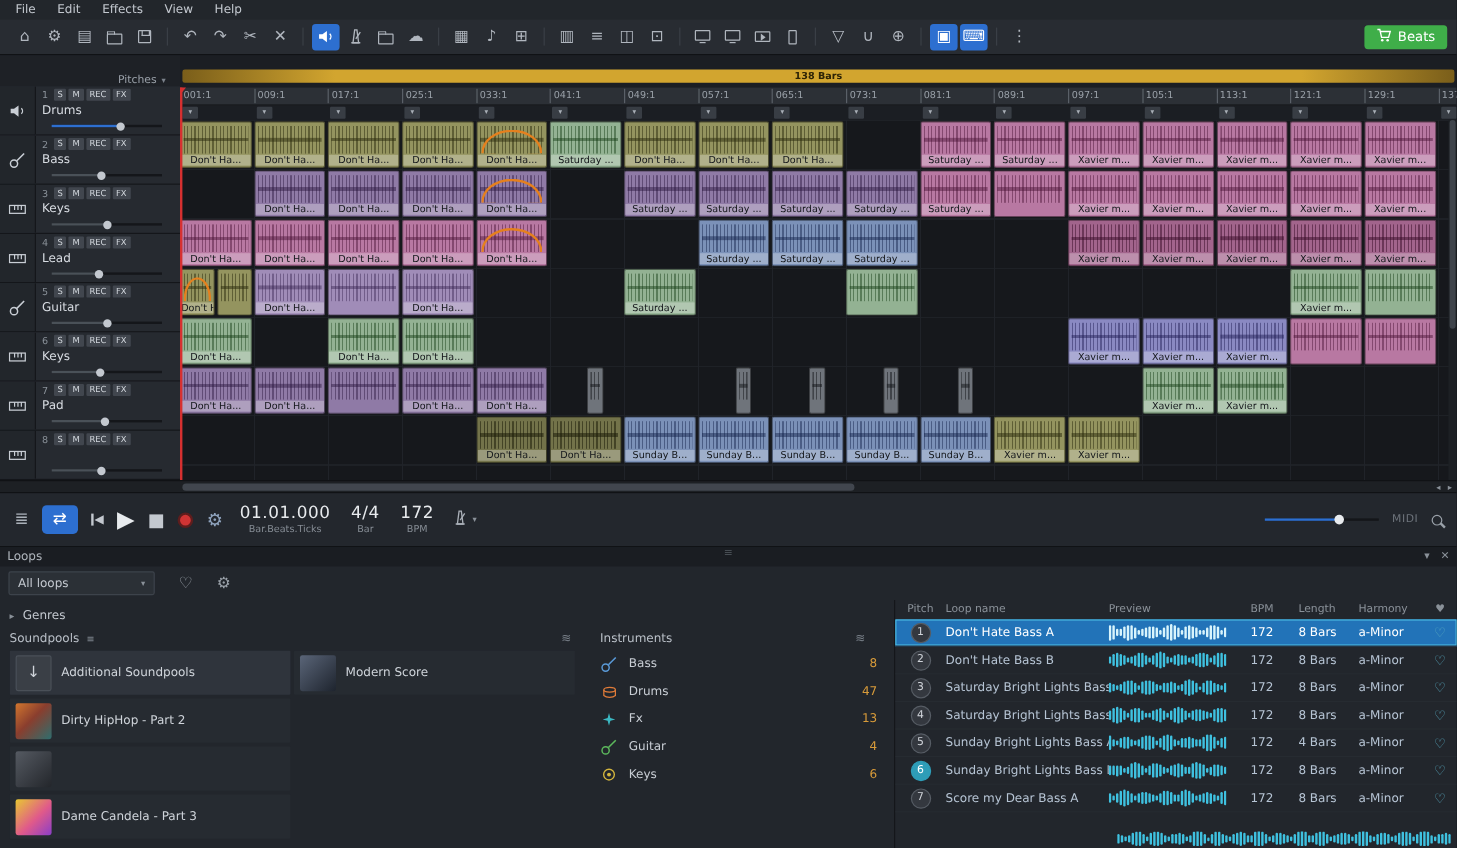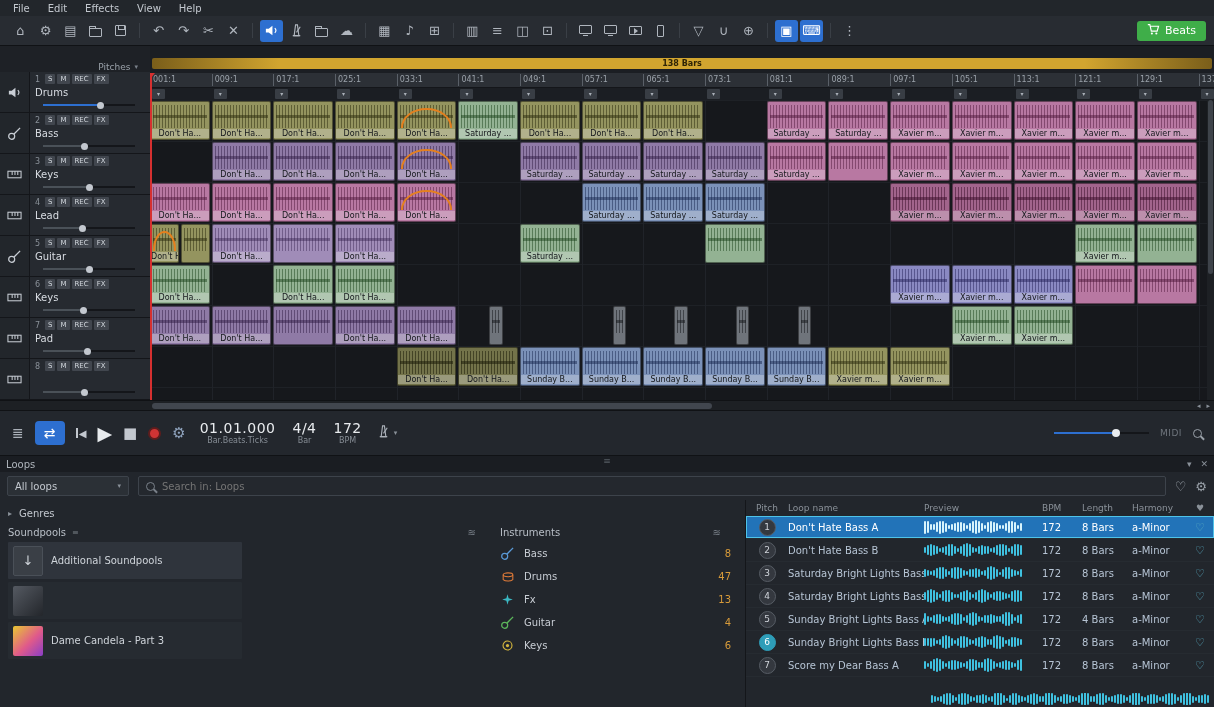--- a/index.html
+++ b/index.html
@@ -92,21 +92,21 @@
 .tvol{position:relative;width:95px;height:10px}
 .tvol .line{position:absolute;top:4px;left:0;right:0;height:2px;background:#14161a}
 .tvol .fill{position:absolute;top:4px;left:0;height:2px;width:65%;background:#2d6fd0}
 .tvol .knob{position:absolute;top:1px;left:calc(65% - 4px);width:8px;height:8px;border-radius:50%;background:#e8ebee}
 .midi-label{font-size:9px;color:#6e747c;letter-spacing:.5px}
 
 .loops{height:252px;background:#22262c;display:flex;flex-direction:column;border-top:1px solid #101215}
 .loops-titlebar{height:16px;background:#1a1d22;display:flex;align-items:center;padding:0 6px;font-size:10px;color:#aeb4bb;position:relative}
 .panel-grip{position:absolute;left:50%;top:0;transform:translateX(-50%);color:#565c63;font-size:9px}
 .lt-icons{margin-left:auto;display:flex;gap:9px;color:#8a9199;font-size:9px}
-.filterbar{height:28px;display:flex;align-items:center;padding:0 7px;gap:9px}
+.filterbar{height:28px;display:flex;align-items:center;padding:0 7px;gap:20px}
 .dropdown{width:122px;height:20px;background:#2b3036;border:1px solid #3d434b;border-radius:2px;display:flex;align-items:center;padding:0 7px;font-size:10px;color:#c3c8cf}
 .dropdown .dd{margin-left:auto;font-size:7px;color:#8a9199}
 .searchbox{flex:1;height:20px;background:#24282e;border:1px solid #3d434b;border-radius:2px;display:flex;align-items:center;gap:7px;padding:0 7px;color:#7a818a}
 .searchbox input{flex:1;background:transparent;border:none;outline:none;color:#9aa1a9;font-size:10px;font-family:"DejaVu Sans",sans-serif}
 .fb-heart{color:#9aa1a9;font-size:13px}
 .fb-gear{color:#9aa1a9;font-size:13px}
 .loops-body{flex:1;display:flex;min-height:0}
 .lb-left{width:745px;flex:none;display:flex;flex-direction:column;padding:4px 0 0 8px;min-height:0}
 .genres-row{height:18px;display:flex;align-items:center;gap:7px;font-size:10px;color:#c3c8cf}
 .gr-chevron{font-size:8px;color:#8a9199}
@@ -826,24 +826,20 @@
     <div class="lt-icons">
       <span>▾</span>
       <span>✕</span>
     </div>
   </div>
   <div class="filterbar">
     <div class="dropdown">
       <span>All loops</span>
       <span class="dd">▾</span>
     </div>
-    <div class="searchbox">
-      <span class="i-search"></span>
-      <input type="text" placeholder="Search in: Loops" style="">
-    </div>
     <span class="fb-heart">♡</span>
     <span class="fb-gear">⚙</span>
   </div>
   <div class="loops-body">
     <div class="lb-left">
       <div class="genres-row">
         <span class="gr-chevron">▸</span>
         <span>Genres</span>
       </div>
       <div class="lb-cols">
@@ -852,26 +848,34 @@
             <span>Soundpools</span>
             <span class="sec-sort">≡</span>
             <span class="sec-collapse">≋</span>
           </div>
           <div class="sp-grid" id="spgrid">
               <div class="sp-item selected">
                 <div class="sp-art art-download">↓</div>
                 <span>Additional Soundpools</span>
               </div>
               <div class="sp-item">
+                <div class="sp-art art-hiphop"></div>
+                <span>Dirty HipHop - Part 2</span>
+              </div>
+              <div class="sp-item">
                 <div class="sp-art art-generic"></div>
                 <span></span>
               </div>
               <div class="sp-item">
                 <div class="sp-art art-dame"></div>
                 <span>Dame Candela - Part 3</span>
+              </div>
+              <div class="sp-item">
+                <div class="sp-art art-modern"></div>
+                <span>Modern Score</span>
               </div>
             </div>
         </div>
         <div class="inst-sec">
           <div class="sec-head">
             <span>Instruments</span>
             <span class="sec-collapse">≋</span>
           </div>
           <div id="instlist">
               <div class="inst-row">

